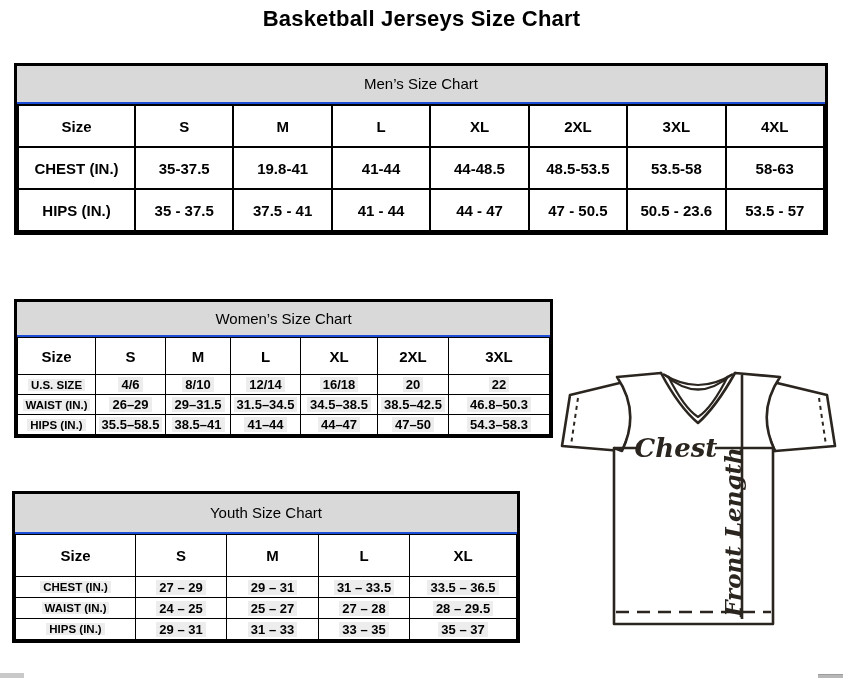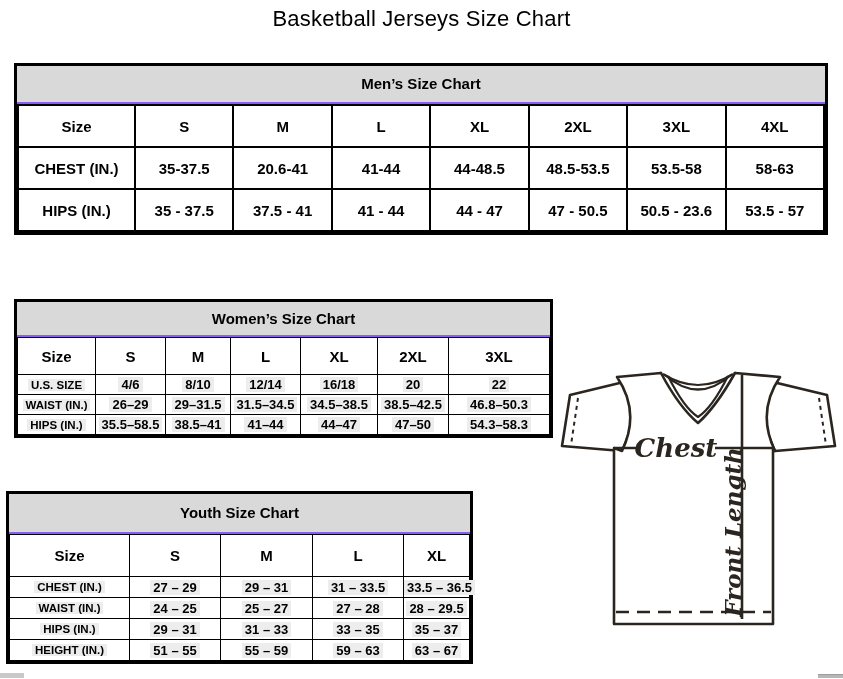--- a/index.html
+++ b/index.html
@@ -2,26 +2,26 @@
 <html><head>
 <meta charset="utf-8">
 <style>
   html,body { margin:0; padding:0; background:#fff; }
   .page {
     position:relative; width:843px; height:679px; background:#ffffff;
     font-family:"Liberation Sans", sans-serif; color:#000; overflow:hidden;
   }
   .page-title {
     position:absolute; top:6px; left:0; width:100%;
-    text-align:center; font-size:22px; font-weight:normal; letter-spacing:0.2px;
+    text-align:center; font-size:22px; font-weight:bold; letter-spacing:0.2px;
   }
   .chart { position:absolute; background:#fff; border:3px solid #000; box-sizing:border-box; }
   .band {
-    background:#d9d9d9; text-align:center; font-weight:bold; font-size:15px;
-    border-bottom:2px solid #8b5cf6;
+    background:#d9d9d9; text-align:center; font-weight:normal; font-size:15px;
+    border-bottom:2px solid #1d4ed8;
   }
   table { border-collapse:collapse; width:100%; table-layout:fixed; }
   td { border:2px solid #000; text-align:center; font-weight:bold; vertical-align:middle; padding:0; white-space:pre; }
 
   
   #mens { left:14px; top:63px; width:814px; }
   #mens .band { height:36px; line-height:36px; }
   #mens td { height:40px; font-size:15px; }
 
   
@@ -29,21 +29,21 @@
   .small-chart .size-row td { font-size:15px; }
   .small-chart .data-row td { font-size:13px; }
   .small-chart .data-row .rowlabel { font-size:11.5px; }
   .hl { background:#ededed; padding:0 3px; white-space:pre; }
 
   #womens { left:14px; top:299px; width:539px; }
   #womens .band { height:33px; line-height:33px; }
   #womens .size-row td { height:36px; }
   #womens .data-row td { height:19px; }
 
-  #youth { left:6px; top:491px; width:467px; }
+  #youth { left:12px; top:491px; width:508px; }
   #youth .band { height:38px; line-height:38px; }
   #youth .size-row td { height:41px; }
   #youth .data-row td { height:20px; }
 
   .jersey { position:absolute; left:557px; top:360px; }
   .strip { position:absolute; }
   #strip-left  { left:0;    top:673px; width:24px; height:5px; background:#c9c9c9; }
   #strip-right { left:818px; top:674px; width:25px; height:4px; background:#b7b7b7; border-top:1px solid #9d9d9d; box-sizing:border-box; }
 </style>
 </head>
@@ -66,21 +66,21 @@
         <td>M</td>
         <td>L</td>
         <td>XL</td>
         <td>2XL</td>
         <td>3XL</td>
         <td>4XL</td>
       </tr>
       <tr class="data-row">
         <td class="rowlabel">CHEST (IN.)</td>
         <td>35-37.5</td>
-        <td>20.6-41</td>
+        <td>19.8-41</td>
         <td>41-44</td>
         <td>44-48.5</td>
         <td>48.5-53.5</td>
         <td>53.5-58</td>
         <td>58-63</td>
       </tr>
       <tr class="data-row">
         <td class="rowlabel">HIPS (IN.)</td>
         <td>35 - 37.5</td>
         <td>37.5 - 41</td>
@@ -179,27 +179,20 @@
         <td><span class="hl">27 – 28</span></td>
         <td><span class="hl">28 – 29.5</span></td>
       </tr>
       <tr class="data-row">
         <td class="rowlabel"><span class="hl">HIPS (IN.)</span></td>
         <td><span class="hl">29 – 31</span></td>
         <td><span class="hl">31 – 33</span></td>
         <td><span class="hl">33 – 35</span></td>
         <td><span class="hl">35 – 37</span></td>
       </tr>
-      <tr class="data-row">
-        <td class="rowlabel"><span class="hl">HEIGHT (IN.)</span></td>
-        <td><span class="hl">51 – 55</span></td>
-        <td><span class="hl">55 – 59</span></td>
-        <td><span class="hl">59 – 63</span></td>
-        <td><span class="hl">63 – 67</span></td>
-      </tr>
     </tbody>
       </table>
   </div>
 
   <svg class="jersey" width="287" height="315" viewBox="0 0 287 315" stroke="#2b251f" fill="none" stroke-linejoin="round" stroke-linecap="butt">
 
     <path d="M104,13 L13,35 L5,86 L65,91 C78,63 79,38 104,13 Z" fill="#fff" stroke-width="2.6"></path>
     <path d="M178,13 L270,35 L278,86 L218,91 C205,63 204,38 178,13 Z" fill="#fff" stroke-width="2.6"></path>
 
     <path d="M104,13 L60,17 C77,42 77,66 65,91 L57,88 L57,264 L216,264 L216,88 L218,91 C206,66 206,42 223,17 L178,13 Q159,47 141,63 Q122,47 104,13 Z" fill="#fff" stroke-width="2.6"></path>

